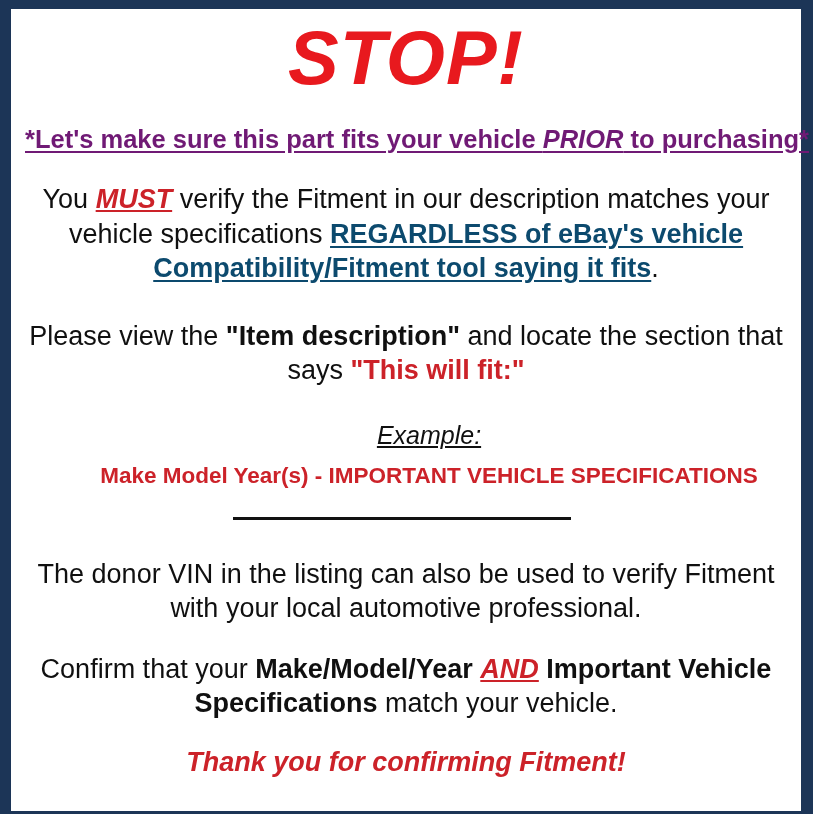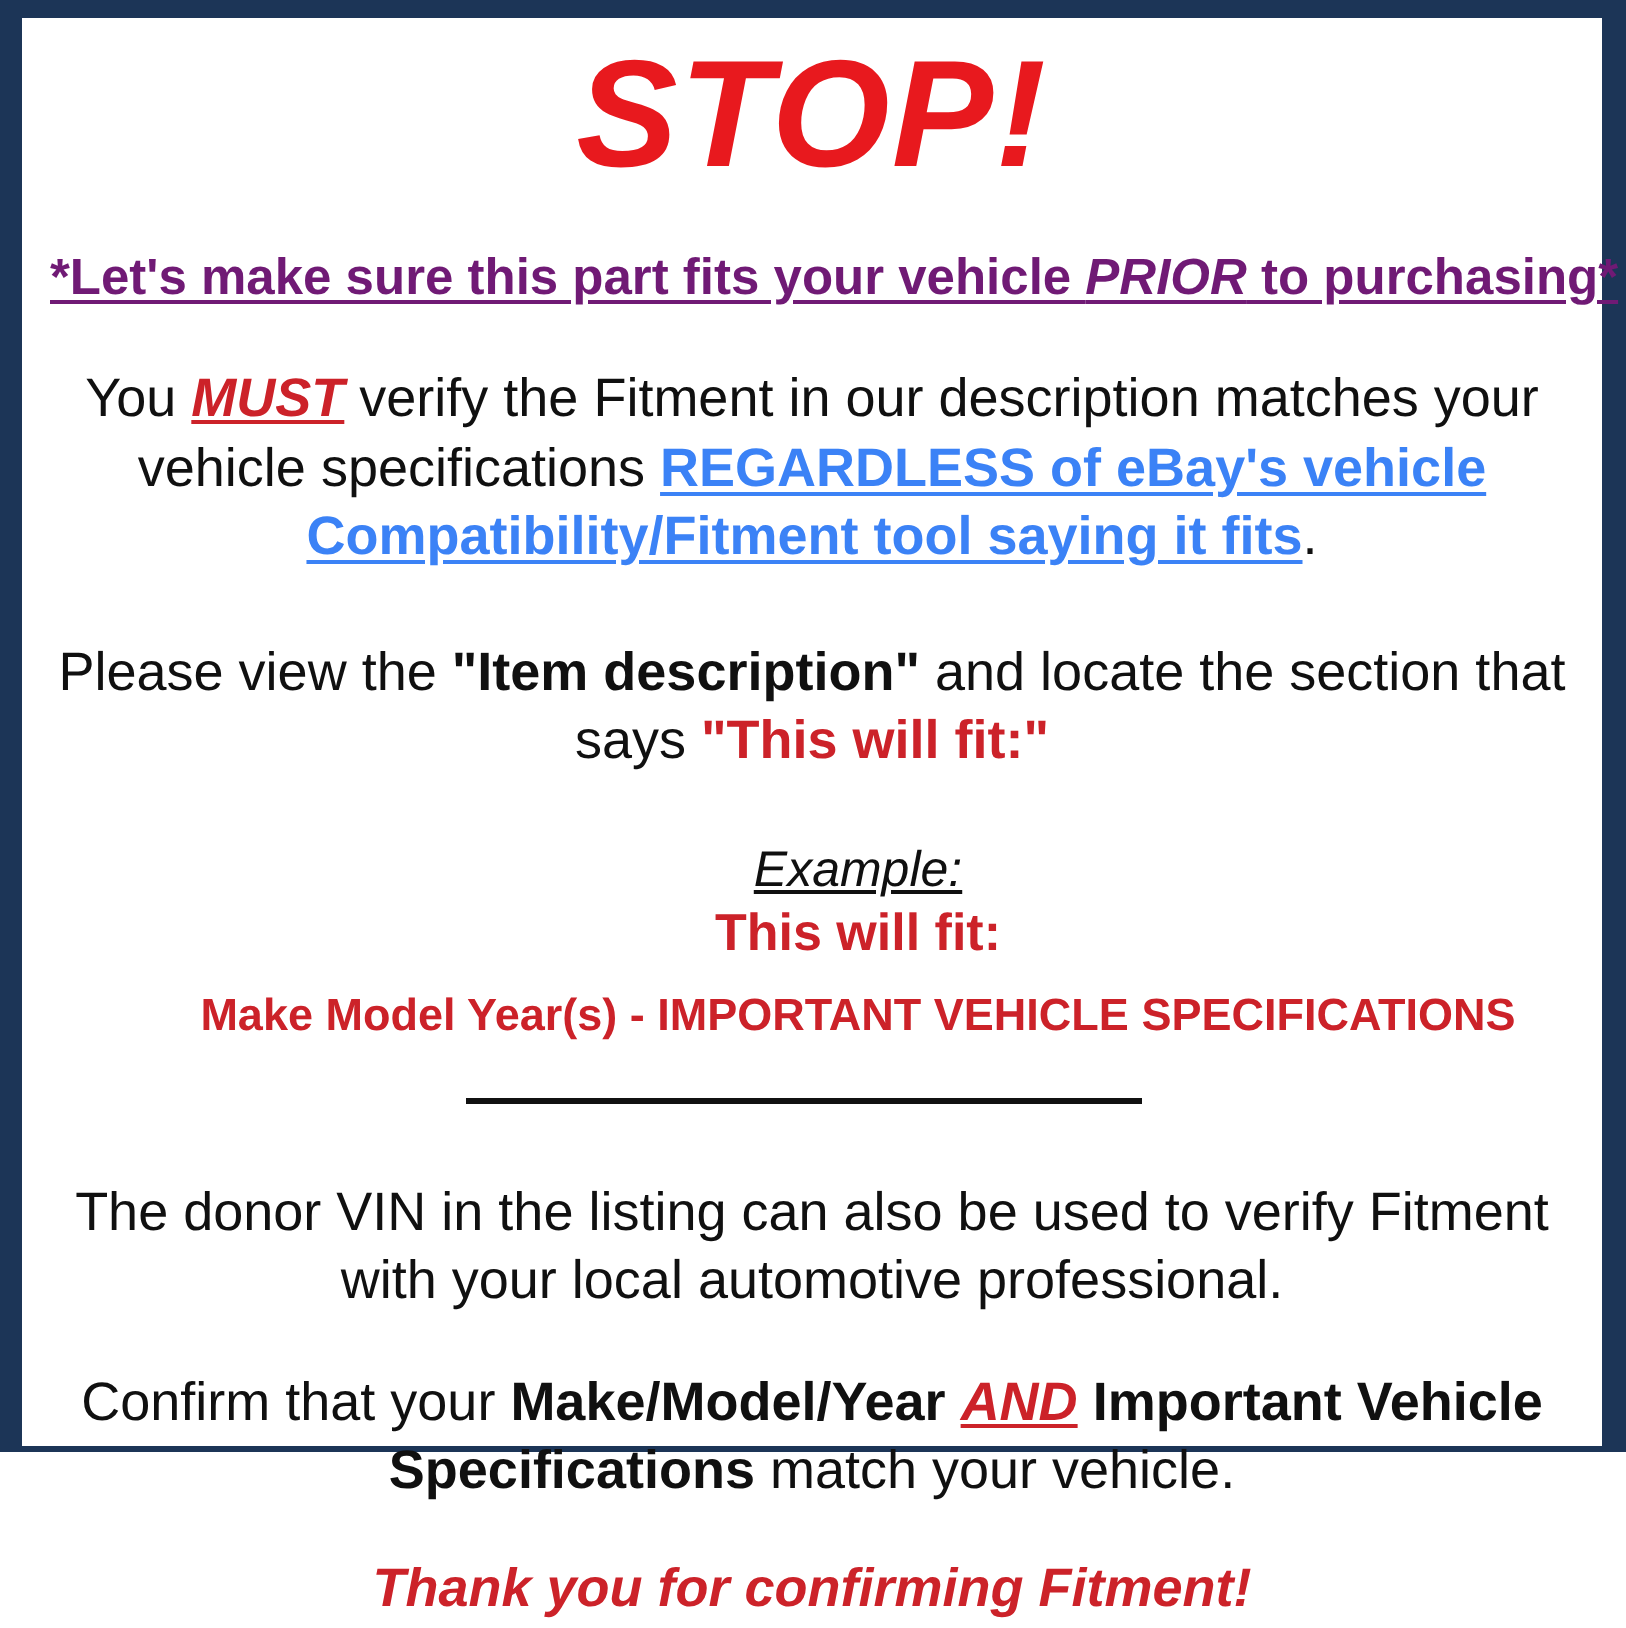--- a/index.html
+++ b/index.html
@@ -9,21 +9,21 @@
   }
   body {
     width: 813px;
     height: 814px;
     overflow: hidden;
     font-family: "Liberation Sans", sans-serif;
   }
   #notice-card {
     box-sizing: border-box;
     width: 813px;
-    height: 726px;
+    height: 814px;
     background: #ffffff;
     border-top: 9px solid #1c3557;
     border-left: 11px solid #1c3557;
     border-right: 12px solid #1c3557;
     border-bottom: 14px solid #1c3557;
     position: relative;
   }
   .inner {
     box-sizing: border-box;
     width: 100%;
@@ -78,21 +78,21 @@
   .red-b { color: #cc2229; font-weight: bold; }
   .emph-red {
     color: #cc2229;
     font-weight: bold;
     font-style: italic;
     text-decoration: underline;
     text-underline-offset: 2px;
     text-align: center;
   }
   .red-b-u {
-    color: #3b82f6;
+    color: #0c4a6e;
     font-weight: bold;
     text-decoration: underline;
     text-underline-offset: 3px;
   }
 
   
   .example-block {
     margin-top: 33px;
     padding-left: 46px;
     text-align: center;
@@ -156,21 +156,20 @@
     <div class="stop-title">STOP!</div>
 
     <div class="subtitle"><span>*Let's make sure this part fits your vehicle </span><span class="ital">PRIOR</span><span> to purchasing*</span></div>
 
     <p class="para" id="para-must"><span>You </span><span class="emph-red">MUST</span><span> verify the Fitment in our description matches your vehicle specifications </span><span class="red-b-u">REGARDLESS of eBay's vehicle Compatibility/Fitment tool saying it fits</span><span>.</span></p>
 
     <p class="para" id="para-desc"><span>Please view the </span><span class="b">"Item description"</span><span> and locate the section that says </span><span class="red-b">"This will fit:"</span></p>
 
     <div class="example-block">
       <div class="example-label">Example:</div>
-      <div class="example-fit">This will fit:</div>
       <div class="example-spec">Make Model Year(s) - IMPORTANT VEHICLE SPECIFICATIONS</div>
     </div>
 
     <div class="divider-wrap">
       <div class="divider"></div>
     </div>
 
     <p class="para" id="para-vin">The donor VIN in the listing can also be used to verify Fitment with your local automotive professional.</p>
 
     <p class="para" id="para-confirm"><span>Confirm that your </span><span class="b">Make/Model/Year</span><span> </span><span class="emph-red">AND</span><span> </span><span class="b">Important Vehicle Specifications</span><span> match your vehicle.</span></p>

